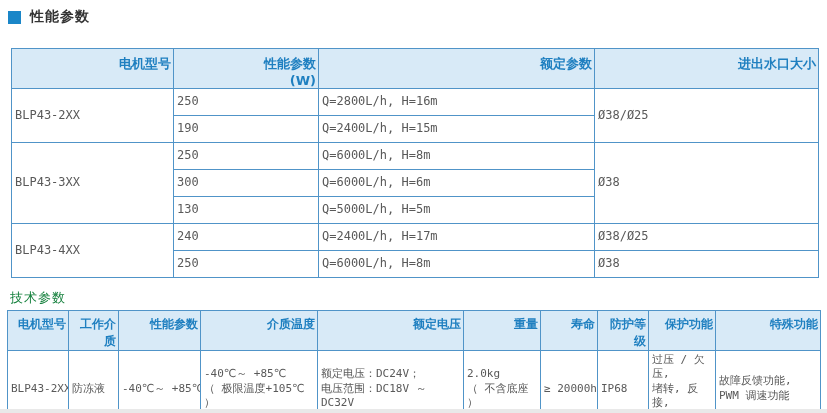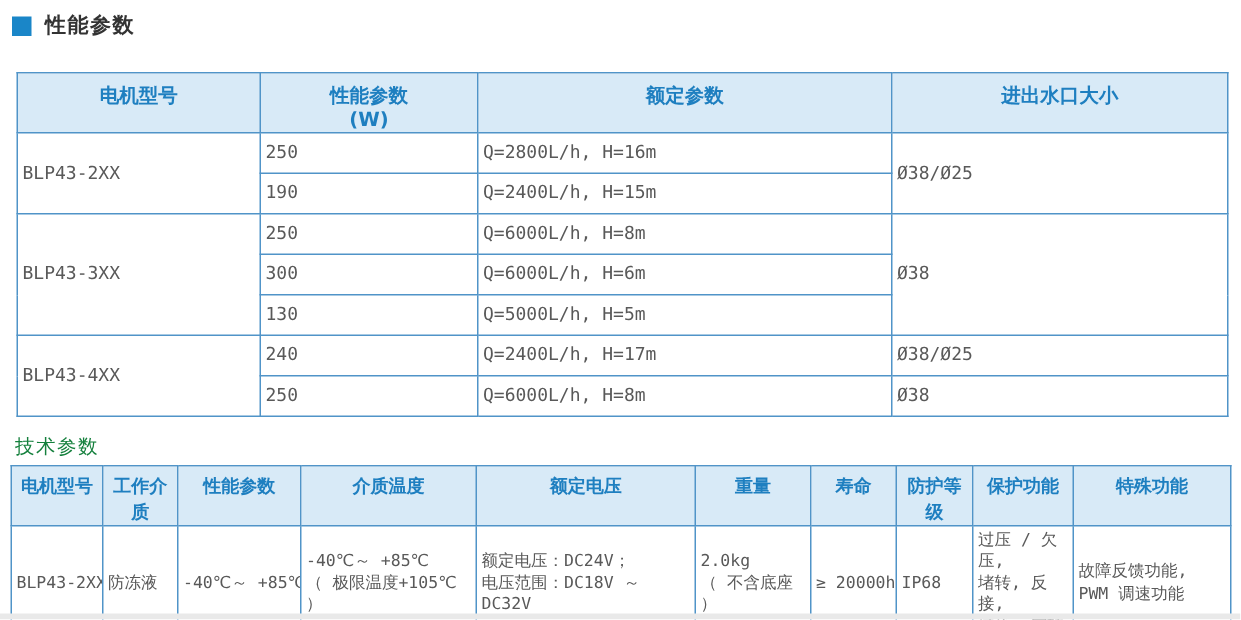--- a/index.html
+++ b/index.html
@@ -13,21 +13,21 @@
   .sec-title{display:flex;align-items:center;gap:9px;}
   .title-square{width:13px;height:13px;background:var(--accent,#1a86c8);display:inline-block;}
   .title-text{font-size:14px;font-weight:bold;color:#333333;letter-spacing:1px;}
   .sub-title{font-size:13px;color:#15803d;letter-spacing:1px;}
 
   
   table{border-collapse:collapse;table-layout:fixed;position:absolute;}
   th,td{border:1px solid var(--border,#5094c8);overflow:hidden;}
   th{
     background:var(--header-bg,#d8eaf7);color:var(--header-text,#1e7fc0);
-    font-weight:bold;font-size:13px;vertical-align:top;padding:6px 2px 0 2px;text-align:center;
+    font-weight:bold;font-size:13px;vertical-align:top;padding:6px 2px 0 2px;text-align:right;
   }
   td{
     color:var(--body-text,#595959);font-size:12px;vertical-align:middle;
     padding:2px 3px;line-height:1.3;
     font-family:"DejaVu Sans Mono","DejaVu Sans",sans-serif;
   }
   .perf-table thead tr{height:38px;}
   .perf-table tbody tr{height:27px;}
   .tech-table th{font-size:12px;padding-top:5px;}
   .tech-table thead tr{height:36px;}

